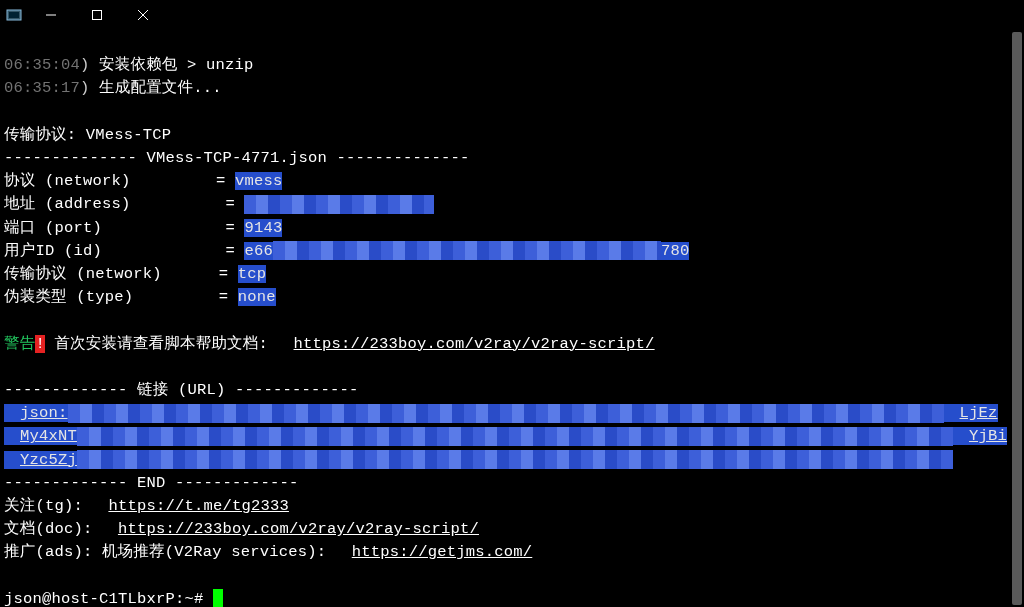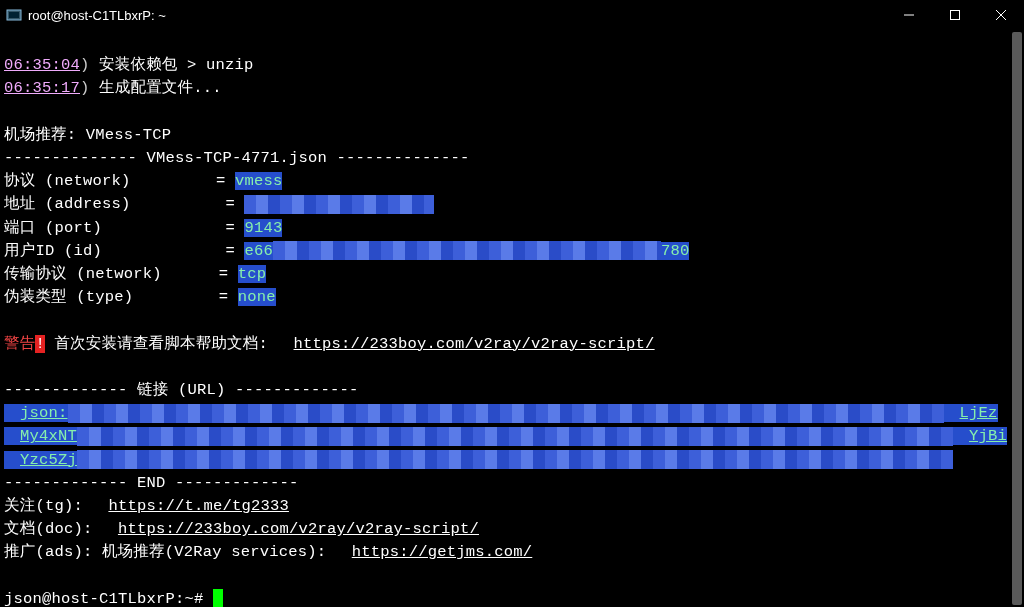--- a/index.html
+++ b/index.html
@@ -62,55 +62,54 @@
     }
     .scrollthumb {
       position: absolute;
       right: 2px;
       top: 2px;
       width: 10px;
       height: calc(100% - 4px);
       background: #5a5a5a;
       border-radius: 2px;
     }
-    .ts { color: #f0abfc; text-decoration: underline; }
+    .ts { color: #737373; }
     .paren { color: #cccccc; }
-    .sel { background: #264ecc; color: #86efac; }
+    .sel { background: #264ecc; color: #e5e5e5; }
     .pixelate {
       display: inline-block;
       height: 19px;
       vertical-align: middle;
       background: 
         repeating-linear-gradient(90deg,
           #3d5fd9 0px, #3d5fd9 12px,
           #5a7be8 12px, #5a7be8 24px,
           #2a4cc8 24px, #2a4cc8 36px);
     }
-    .warn1 { color: #ef4444; }
+    .warn1 { color: #22c55e; }
     .warn2 { background: #e52222; color: #fff; }
     .ul { text-decoration: underline; padding-left: 16px; }
     .cursor {
       display: inline-block;
       width: 10px;
       height: 19px;
       background: #00ff00;
       vertical-align: text-bottom;
     }
   </style>
 </head>
 <body>
 
 <div class="titlebar">
   <span class="titlebar-icon">
     <svg viewBox="0 0 16 16">
         <rect x="1" y="3" width="14" height="10" fill="#356" stroke="#8bd" stroke-width="1"></rect>
         <rect x="3" y="5" width="10" height="6" fill="#023"></rect>
       </svg>
   </span>
-  <span class="titlebar-title">root@host-C1TLbxrP: ~</span>
   <div class="win-controls">
     <div class="win-btn">
       <svg width="10" height="10">
           <line x1="0" y1="5" x2="10" y2="5" stroke="#fff" stroke-width="1"></line>
         </svg>
     </div>
     <div class="win-btn">
       <svg width="10" height="10">
           <rect x="0.5" y="0.5" width="9" height="9" fill="none" stroke="#fff" stroke-width="1"></rect>
         </svg>
@@ -122,21 +121,21 @@
         </svg>
     </div>
   </div>
 </div>
 
 <div class="terminal">
   <div class="terminal-content">
 <span class="ts">06:35:04</span><span class="paren">)</span><span> 安装依赖包 &gt; unzip</span>
 <span class="ts">06:35:17</span><span class="paren">)</span><span> 生成配置文件...</span>
 <span> </span>
-<span>机场推荐: VMess-TCP</span>
+<span>传输协议: VMess-TCP</span>
 <span>-------------- VMess-TCP-4771.json --------------</span>
 <span>协议 (network)         = </span><span class="sel">vmess</span>
 <span>地址 (address)          = </span><span class="pixelate" style="width:190px"></span>
 <span>端口 (port)             = </span><span class="sel">9143</span>
 <span>用户ID (id)             = </span><span class="sel">e66</span><span class="pixelate" style="width:388px"></span><span class="sel">780</span>
 <span>传输协议 (network)      = </span><span class="sel">tcp</span>
 <span>伪装类型 (type)         = </span><span class="sel">none</span>
 <span> </span>
 <span class="warn1">警告</span><span class="warn2">!</span><span> 首次安装请查看脚本帮助文档: </span><span class="ul">https://233boy.com/v2ray/v2ray-script/</span>
 <span> </span>

